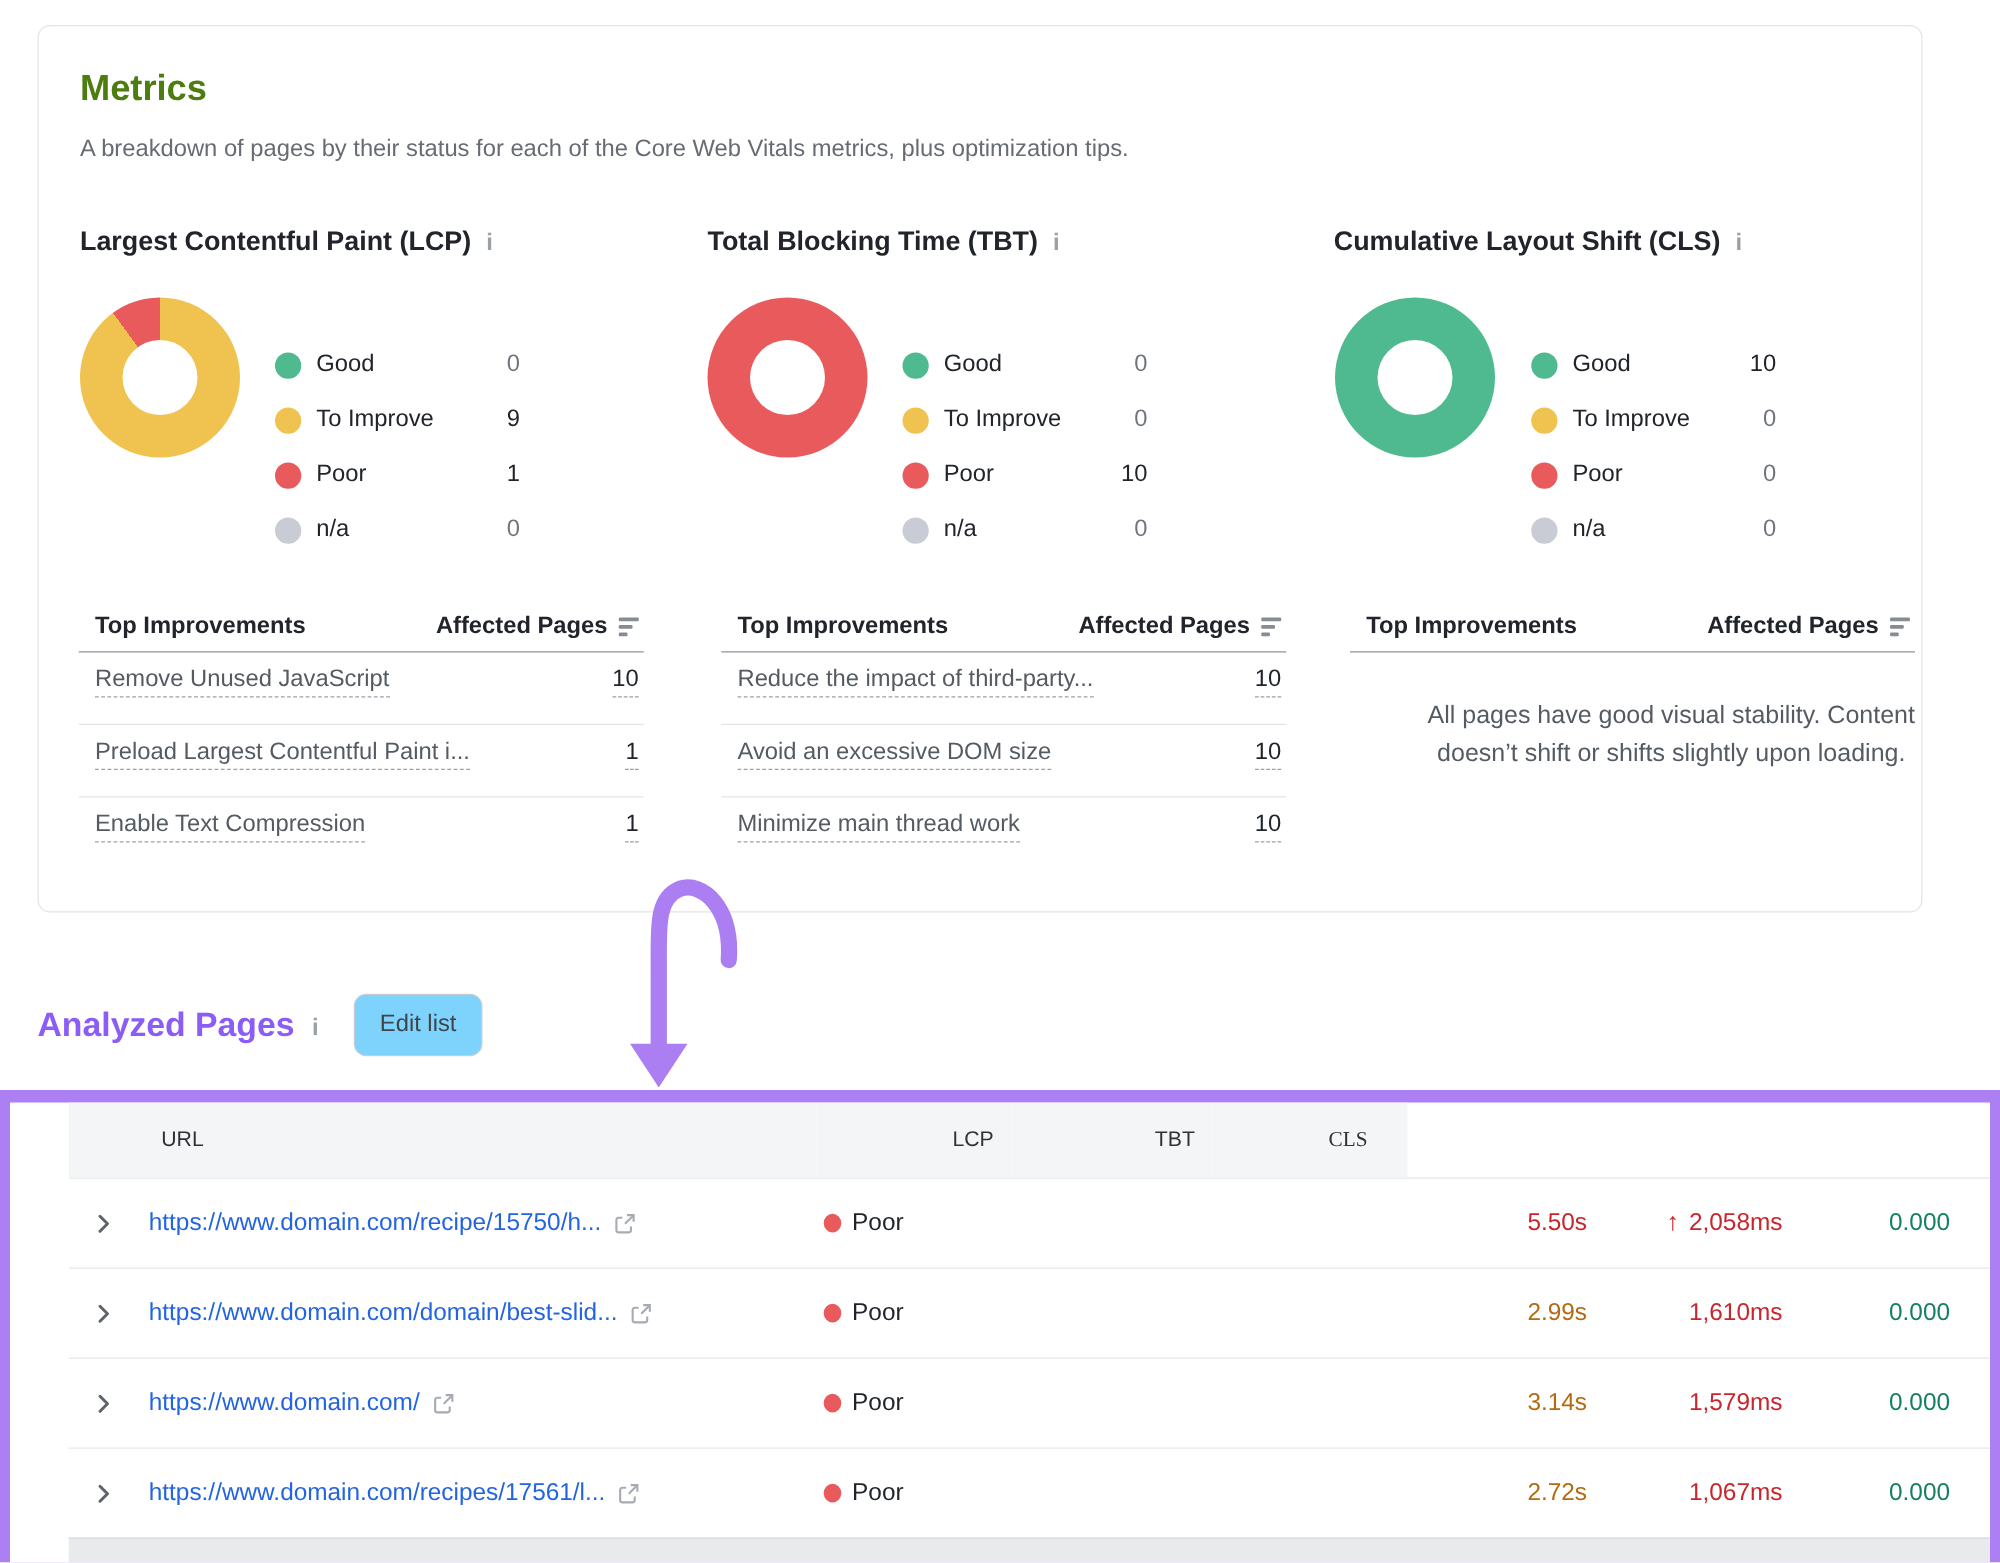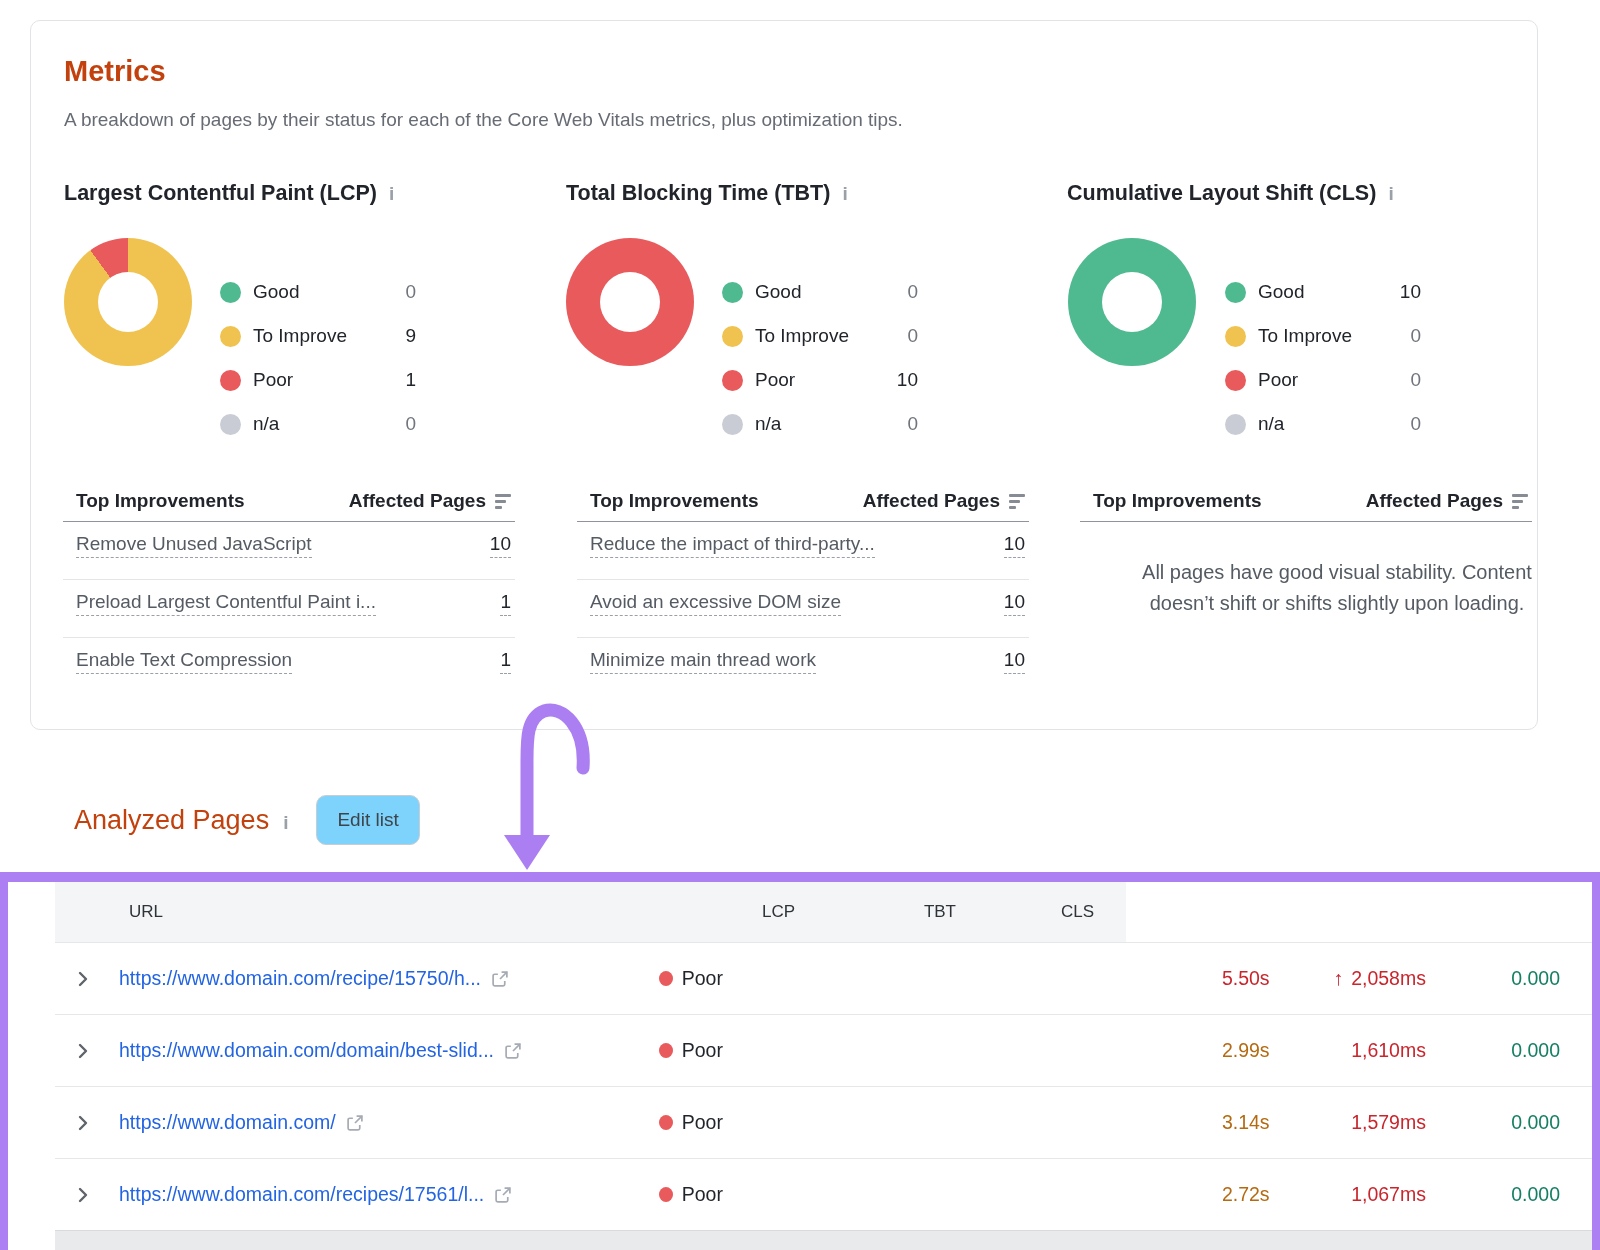--- a/index.html
+++ b/index.html
@@ -2,21 +2,21 @@
 <html><head>
 <meta charset="utf-8">
 <style>
   * { margin:0; padding:0; box-sizing:border-box; }
   body { background:#fff; font-family:"Liberation Sans", sans-serif; }
   .screen { position:relative; width:1600px; height:1250px; background:#fff; overflow:hidden; }
 
   
   .metrics-card { position:absolute; left:30px; top:20px; width:1508px; height:710px;
     background:#fff; border:1px solid #e2e3e6; border-radius:10px; }
-  .metrics-title { position:absolute; left:33px; top:34px; font-size:29px; font-weight:700; color:#c2410c; }
+  .metrics-title { position:absolute; left:33px; top:34px; font-size:29px; font-weight:700; color:#4d7c0f; }
   .metrics-subtitle { position:absolute; left:33px; top:88px; font-size:19px; color:#676c74; }
 
   .col-title { position:absolute; top:160px; font-size:21.5px; font-weight:700; color:#21252b; white-space:nowrap; }
   .col-title .info-i { margin-left:12px; }
   .info-i { display:inline-block; font-size:19px; font-weight:600; color:#9aa0a8; font-style:normal; }
 
   .donut { position:absolute; top:217px; width:128px; height:128px; border-radius:50%; }
   .donut::after { content:""; position:absolute; inset:34px; background:#fff; border-radius:50%; }
 
   .legend { position:absolute; top:249px; width:196px; }
@@ -35,39 +35,39 @@
   .sort-icon i { display:block; height:3px; background:#878c94; border-radius:1px; }
   .sort-icon i:nth-child(1){ width:16px; } .sort-icon i:nth-child(2){ width:11px; } .sort-icon i:nth-child(3){ width:7px; }
   .improve-row { display:flex; align-items:center; height:58px; padding:0 4px 11px 13px; border-bottom:1px solid #e4e5e7; }
   .improve-row:last-child { border-bottom:none; }
   .improve-link { font-size:19px; color:#555b63; border-bottom:1px dashed #9aa0a8; padding-bottom:2px; cursor:pointer; white-space:nowrap; }
   .improve-count { margin-left:auto; font-size:19px; color:#21252b; border-bottom:1px dashed #9aa0a8; padding-bottom:2px; cursor:pointer; }
   .cls-note { position:absolute; left:1080px; top:536px; width:452px; font-size:20px; line-height:31px; color:#555b63;text-align:center; }
 
   
   .analyzed-head { position:absolute; left:30px; top:795px; display:flex; align-items:center; }
-  .analyzed-title { font-size:27px; font-weight:400; color:#c2410c;margin-left:44px; }
+  .analyzed-title { font-size:27px; font-weight:700; color:#8b5cf6; }
   .analyzed-head .info-i { margin-left:14px; margin-top:6px; }
   .edit-btn { margin-left:28px; height:50px; padding:12px 20px; font-size:19px; color:#3f444b;
     background:#7dd3fc; border:1px solid #c9cdd2; border-radius:10px; display:flex; align-items:center; cursor:pointer; }
 
   .arrow-svg { position:absolute; left:455px; top:690px; }
 
   
   .table-frame { position:absolute; left:0; top:872px; width:1600px; height:378px;
     background:#ac80f2; padding:10px 8px 0 8px; }
   .table-inner { width:1584px; height:368px; background:#fff; overflow:hidden;padding-left:47px; }
   .t-head { display:flex; height:60px; }
   .t-head .hc { font-size:17px; color:#2e3338; display:flex; align-items:center; background:#f4f5f7; }
   .hc-url { width:598px; padding-left:74px; }
   .hc-status { width:513px; padding-left:21px; background:#e3e4e8 !important; cursor:pointer; }
   .hc-status .sort-icon i { background:#7d828a; }
   .hc-lcp { width:156px; justify-content:flex-end; padding-right:14px; }
   .hc-tbt { width:161px; justify-content:flex-end; padding-right:14px; }
-  .hc-cls { width:156px; justify-content:flex-end; padding-right:32px; }
+  .hc-cls { width:156px; justify-content:flex-end; padding-right:32px;font-family:Liberation Serif, serif; }
 
   .t-row { display:flex; height:72px; align-items:center; border-top:1px solid #e6e7e9; }
   .t-row:first-of-type { border-top:none; }
   .rc { display:flex; align-items:center; height:100%; }
   .rc-url { width:598px; padding-left:22px; }
   .chev { flex:0 0 auto; display:flex; align-items:center; cursor:pointer; }
   .url-link { margin-left:30px; font-size:19.5px; color:#2364e3; text-decoration:none; white-space:nowrap; cursor:pointer; }
   .ext-icon { margin-left:10px; display:flex; align-items:center; cursor:pointer; }
   .rc-status { width:513px; padding-left:24px; }
   .status-dot { width:14px; height:15px; border-radius:50%; background:#e85a5c; flex:0 0 auto; }

